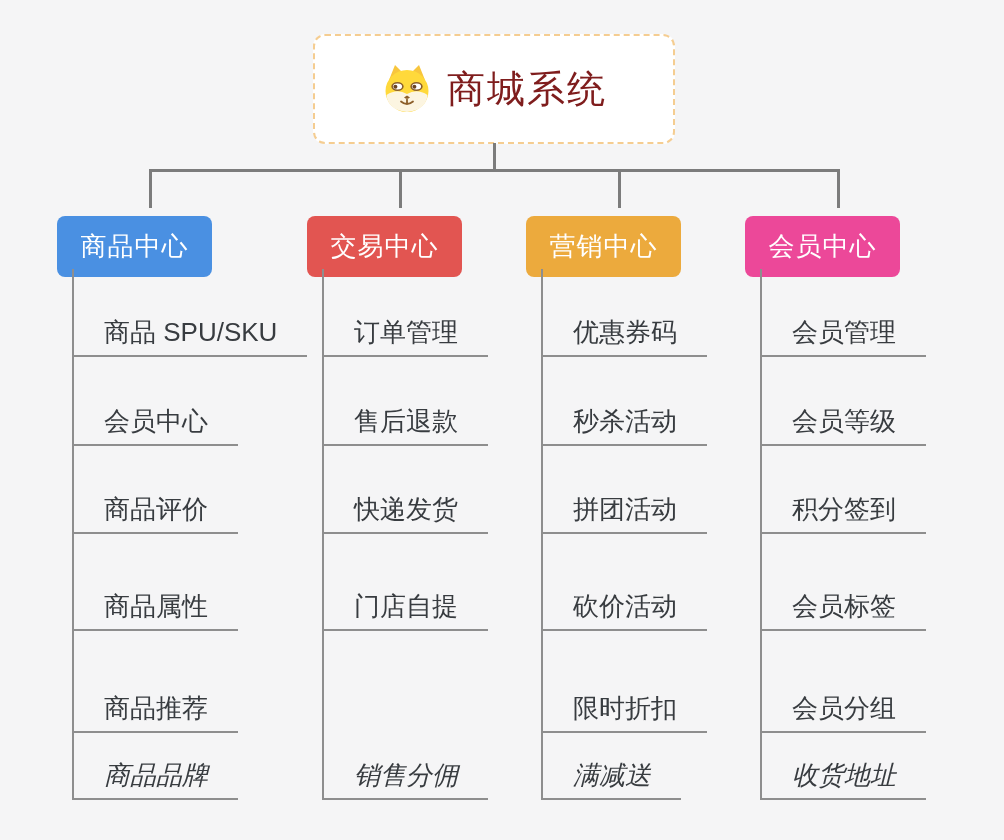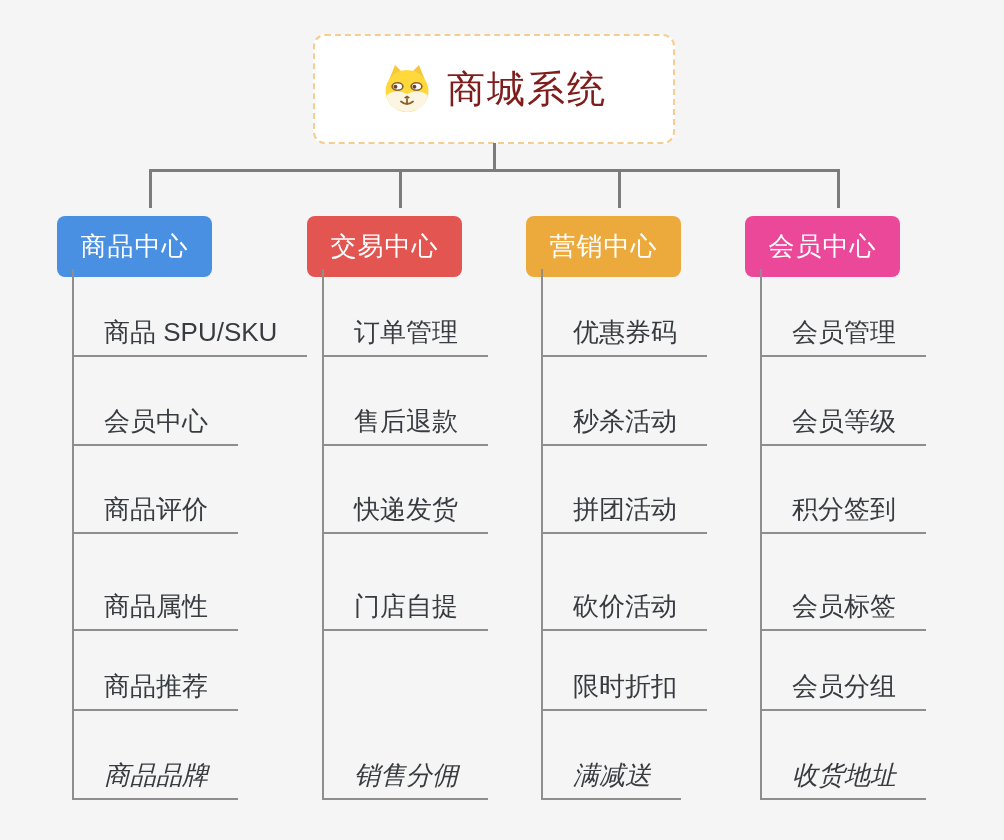--- a/index.html
+++ b/index.html
@@ -102,21 +102,21 @@
     display: flex;
     align-items: flex-end;
     font-size: 26px;
     color: #383c40;
     white-space: nowrap;
   }
   .r0 { top: 105px; }
   .r1 { top: 194px; }
   .r2 { top: 282px; }
   .r3 { top: 379px; }
-  .r4 { top: 459px; }
+  .r4 { top: 481px; }
   .r5 { top: 548px; font-style: italic; }
 </style>
 </head>
 <body>
 
 <div class="canvas">
 
   <div class="root-node">
     <span class="root-icon">
       <svg width="52" height="50" viewBox="0 0 52 50">

